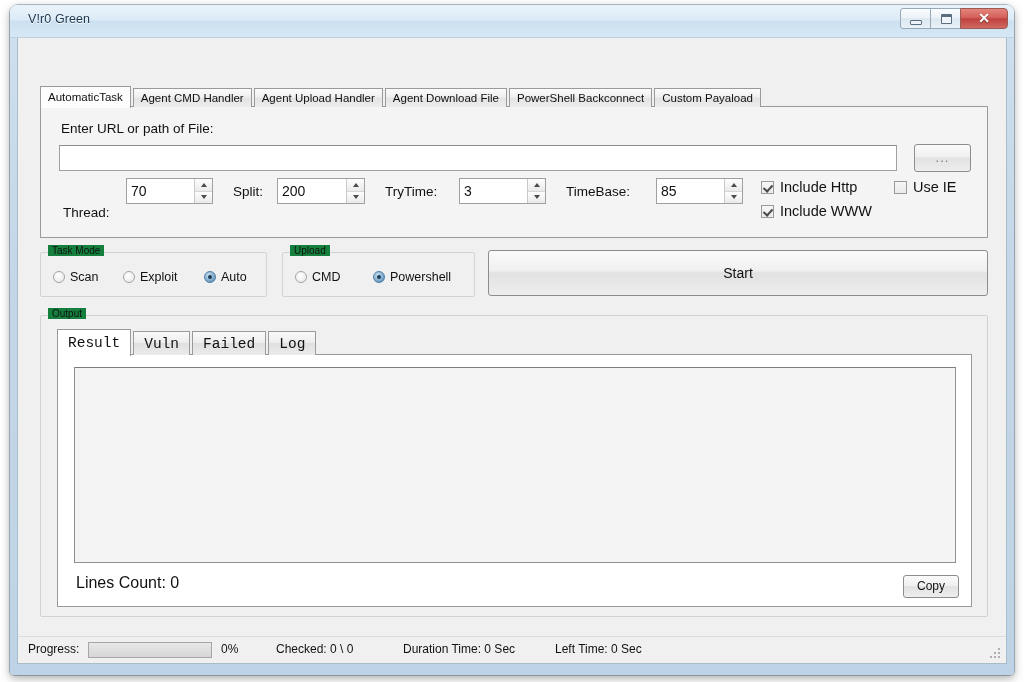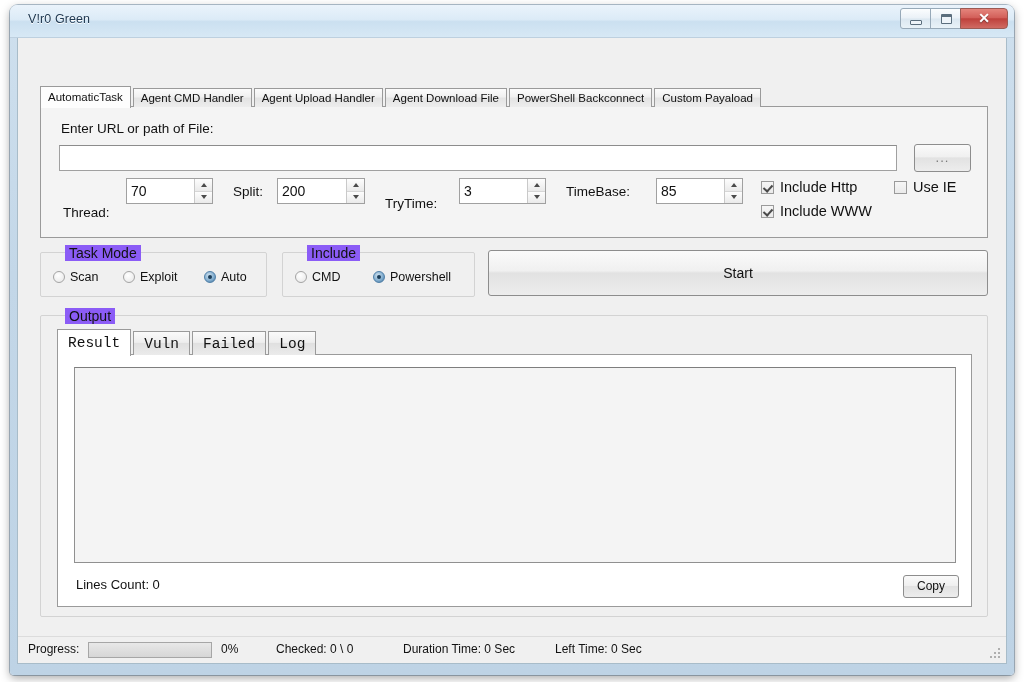--- a/index.html
+++ b/index.html
@@ -319,24 +319,24 @@
   .group {
     position: absolute;
     border: 1px solid #d3d3d3;
     border-radius: 2px;
     box-sizing: border-box;
     background: transparent;
   }
   .group-title {
     position: absolute;
     top: -8px;
-    left: 24px;
-    background: #8b5cf6;
+    left: 7px;
+    background: #15803d;
     padding: 0 4px;
-    font-size: 14px;
+    font-size: 10px;
     color: #111;
     white-space: nowrap;
   }
 
   
   .out-tabstrip {
     position: absolute;
     left: 0; top: 0;
     height: 26px;
     display: flex;
@@ -382,21 +382,21 @@
     height: 196px;
     background: #f4f4f4;
     border: 1px solid #909090;
     border-top-color: #7e7e7e;
     box-sizing: border-box;
   }
   .lines-count {
     position: absolute;
     left: 18px;
     bottom: 14px;
-    font-size: 13px;
+    font-size: 16px;
     color: #111;
   }
   .copy-btn {
     position: absolute;
     right: 12px;
     bottom: 8px;
     width: 56px;
     height: 23px;
     line-height: 21px;
     font-size: 12px;
@@ -503,21 +503,21 @@
 
           <div class="label" style="position:absolute; left:192px; top:77px;">Split:</div>
           <span class="spin-wrap" style="position:absolute; left:236px; top:71px; width:88px;">
             <input class="spin-value" type="text" value="200" style="">
             <span class="spin-btns">
               <span class="spin-btn up"></span>
               <span class="spin-btn down"></span>
             </span>
           </span>
 
-          <div class="label" style="position:absolute; left:344px; top:89px;">TryTime:</div>
+          <div class="label" style="position:absolute; left:344px; top:77px;">TryTime:</div>
           <span class="spin-wrap" style="position:absolute; left:418px; top:71px; width:87px;">
             <input class="spin-value" type="text" value="3" style="">
             <span class="spin-btns">
               <span class="spin-btn up"></span>
               <span class="spin-btn down"></span>
             </span>
           </span>
 
           <div class="label" style="position:absolute; left:525px; top:77px;">TimeBase:</div>
           <span class="spin-wrap" style="position:absolute; left:615px; top:71px; width:87px;">
@@ -556,21 +556,21 @@
           <span class="radio-dot"></span>
           <span class="radio-label">Exploit</span>
         </span>
         <span class="radio" style="position:absolute; left:163px; top:17px;">
           <span class="radio-dot selected"></span>
           <span class="radio-label">Auto</span>
         </span>
       </div>
 
       <div class="group" style="left:264px; top:214px; width:193px; height:45px;">
-        <div class="group-title">Include</div>
+        <div class="group-title">Upload</div>
         <span class="radio" style="position:absolute; left:12px; top:17px;">
           <span class="radio-dot"></span>
           <span class="radio-label">CMD</span>
         </span>
         <span class="radio" style="position:absolute; left:90px; top:17px;">
           <span class="radio-dot selected"></span>
           <span class="radio-label">Powershell</span>
         </span>
       </div>
 

